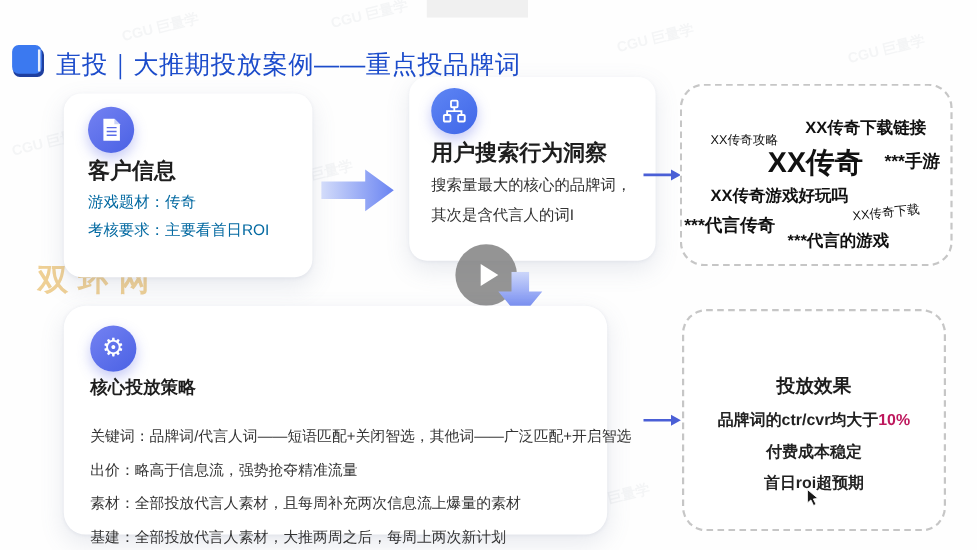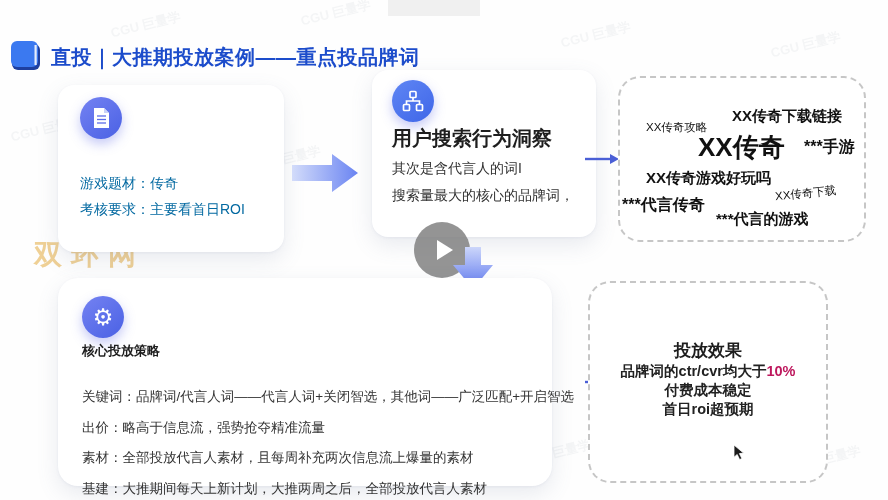--- a/index.html
+++ b/index.html
@@ -9,53 +9,53 @@
   
   .wm{position:absolute;transform:rotate(-14deg);color:rgba(90,100,125,0.06);
       font-size:13px;font-weight:700;white-space:nowrap;pointer-events:none;}
   .wm-gold{position:absolute;left:34px;top:236px;font-size:28px;font-weight:800;
            letter-spacing:9px;color:rgba(226,170,62,0.55);white-space:nowrap;}
 
   .topstrip{position:absolute;left:388px;top:0;width:92px;height:16px;background:#f0f0f0;}
 
   
   .hdr{position:absolute;left:10px;top:40px;display:flex;align-items:center;gap:7px;}
-  .hdr h1{margin:0;font-size:20px;font-weight:700;color:#1c4ccb;letter-spacing:0.5px;text-align:right;}
+  .hdr h1{margin:0;font-size:23px;font-weight:400;color:#1c4ccb;letter-spacing:0.5px;text-align:right;}
 
   
   .card{position:absolute;background:#fff;border-radius:16px;
         box-shadow:0 8px 22px rgba(100,110,150,0.14), 0 1px 3px rgba(100,110,150,0.08);}
   .card1{left:58px;top:85px;width:226px;height:167px;}
   .card2{left:372px;top:70px;width:224px;height:167px;}
   .card3{left:58px;top:278px;width:494px;height:208px;border-radius:20px;}
 
   .icon-circle{position:absolute;border-radius:50%;
         background:linear-gradient(140deg,#7482f2 0%,#4a61e4 100%);
         box-shadow:0 5px 12px rgba(90,100,230,0.35);
         display:flex;align-items:center;justify-content:center;}
   .card1 .icon-circle{left:22px;top:12px;width:42px;height:42px;}
   .card2 .icon-circle{left:20px;top:10px;width:42px;height:42px;background:linear-gradient(140deg,#5f86f4 0%,#3f66e8 100%);}
   .card3 .icon-circle{left:24px;top:18px;width:42px;height:42px;}
   .gear-glyph{color:#fff;font-size:23px;line-height:1;font-family:"DejaVu Sans",sans-serif;}
 
   .card-title{position:absolute;font-weight:700;color:#1e1e1e;white-space:nowrap;}
   .card1 .card-title{left:22px;top:57px;font-size:20px;}
   .card2 .card-title{left:20px;top:55px;font-size:20px;}
-  .card3 .card-title{left:24px;top:64px;font-size:13px;}
+  .card3 .card-title{left:24px;top:64px;font-size:16px;}
 
   .rows{position:absolute;display:flex;flex-direction:column;}
   .card1 .rows{left:22px;top:90px;gap:8px;font-size:14px;font-weight:500;color:#0369a1;}
   .card2 .rows{left:20px;top:90px;gap:9px;font-size:14px;font-weight:500;color:#333;}
   .card3 .rows{left:24px;top:110px;gap:12.5px;font-size:13.5px;font-weight:500;color:#333;white-space:nowrap;}
 
   
   .dash-box{position:absolute;border:2px dashed #c6c6c6;border-radius:22px;background:#fff;}
   .wordcloud{left:618px;top:76px;width:244px;height:162px;}
-  .results{left:588px;top:281px;width:240px;height:202px;display:flex;flex-direction:column;
-           align-items:center;padding-top:56px;box-sizing:border-box;}
+  .results{left:620px;top:281px;width:240px;height:202px;display:flex;flex-direction:column;
+           align-items:center;padding-top:56px;box-sizing:border-box;gap:10px;}
   .results .heading{font-size:17px;font-weight:700;color:#1d1d1d;}
   .results .r-row{font-size:14.5px;font-weight:600;color:#222;}
   .results .red{color:#be185d;}
 
   .wc-item{position:absolute;color:#111;white-space:nowrap;}
   .wc-main{font-size:26px;font-weight:700;}
   .wc-md{font-size:16px;font-weight:700;}
   .wc-sm{font-size:15px;font-weight:600;}
   .wc-xs{font-size:11.5px;font-weight:500;}
 
@@ -107,20 +107,21 @@
       <svg width="19" height="22" viewBox="0 0 19 22">
         <path d="M2 1 h10 l5 5 v15 h-15 z" fill="#ffffff"></path>
         <path d="M12 1 l5 5 h-5 z" fill="#c9d2f7"></path>
         <g stroke="#5b6ce8" stroke-width="1.3">
           <line x1="5" y1="9" x2="14" y2="9"></line>
           <line x1="5" y1="12.5" x2="14" y2="12.5"></line>
           <line x1="5" y1="16" x2="14" y2="16"></line>
         </g>
       </svg>
     </div>
+    <div class="card-title">客户信息</div>
     <div class="rows">
       <span>游戏题材：传奇</span>
       <span>考核要求：主要看首日ROI</span>
     </div>
   </div>
 
   <span class="abs" style="left:292px;top:150px">
     <svg width="68" height="46" viewBox="0 0 68 46">
       <defs>
         <linearGradient id="g1" x1="0" y1="0" x2="1" y2="0">
@@ -136,22 +137,22 @@
     <div class="icon-circle">
       <svg width="22" height="22" viewBox="0 0 22 22" fill="none" stroke="#ffffff" stroke-width="1.7">
         <rect x="8" y="1.5" width="6" height="6" rx="1"></rect>
         <rect x="1.5" y="14.5" width="6" height="6" rx="1"></rect>
         <rect x="14.5" y="14.5" width="6" height="6" rx="1"></rect>
         <path d="M11 7.5 v3.5 M4.5 14.5 v-3.5 h13 v3.5"></path>
       </svg>
     </div>
     <div class="card-title">用户搜索行为洞察</div>
     <div class="rows">
+      <span>搜索量最大的核心的品牌词，</span>
       <span>其次是含代言人的词I</span>
-      <span>搜索量最大的核心的品牌词，</span>
     </div>
   </div>
 
   <span class="abs" style="left:584px;top:152px">
     <svg width="36" height="14" viewBox="0 0 36 14">
       <line x1="1" y1="7" x2="26" y2="7" stroke="#4a5fd6" stroke-width="2.4"></line>
       <polygon points="26,2 35,7 26,12" fill="#4a5fd6"></polygon>
     </svg>
   </span>
 
@@ -181,24 +182,24 @@
       <polygon points="13,0 29,0 29,18 41,18 21,42 1,18 13,18" fill="url(#g2)"></polygon>
     </svg>
   </span>
 
   <div class="card card3">
     <div class="icon-circle">
       <span class="gear-glyph">⚙</span>
     </div>
     <div class="card-title">核心投放策略</div>
     <div class="rows">
-      <span>关键词：品牌词/代言人词——代言人词+关闭智选，其他词——广泛匹配+开启智选</span>
+      <span>关键词：品牌词/代言人词——短语匹配+关闭智选，其他词——广泛匹配+开启智选</span>
       <span>出价：略高于信息流，强势抢夺精准流量</span>
       <span>素材：全部投放代言人素材，且每周补充两次信息流上爆量的素材</span>
-      <span>基建：大推期间每天上新计划，大推两周之后，全部投放代言人素材</span>
+      <span>基建：全部投放代言人素材，大推两周之后，每周上两次新计划</span>
     </div>
   </div>
 
   <span class="abs" style="left:584px;top:375px">
     <svg width="36" height="14" viewBox="0 0 36 14">
       <line x1="1" y1="7" x2="26" y2="7" stroke="#4a5fd6" stroke-width="2.4"></line>
       <polygon points="26,2 35,7 26,12" fill="#4a5fd6"></polygon>
     </svg>
   </span>
 

